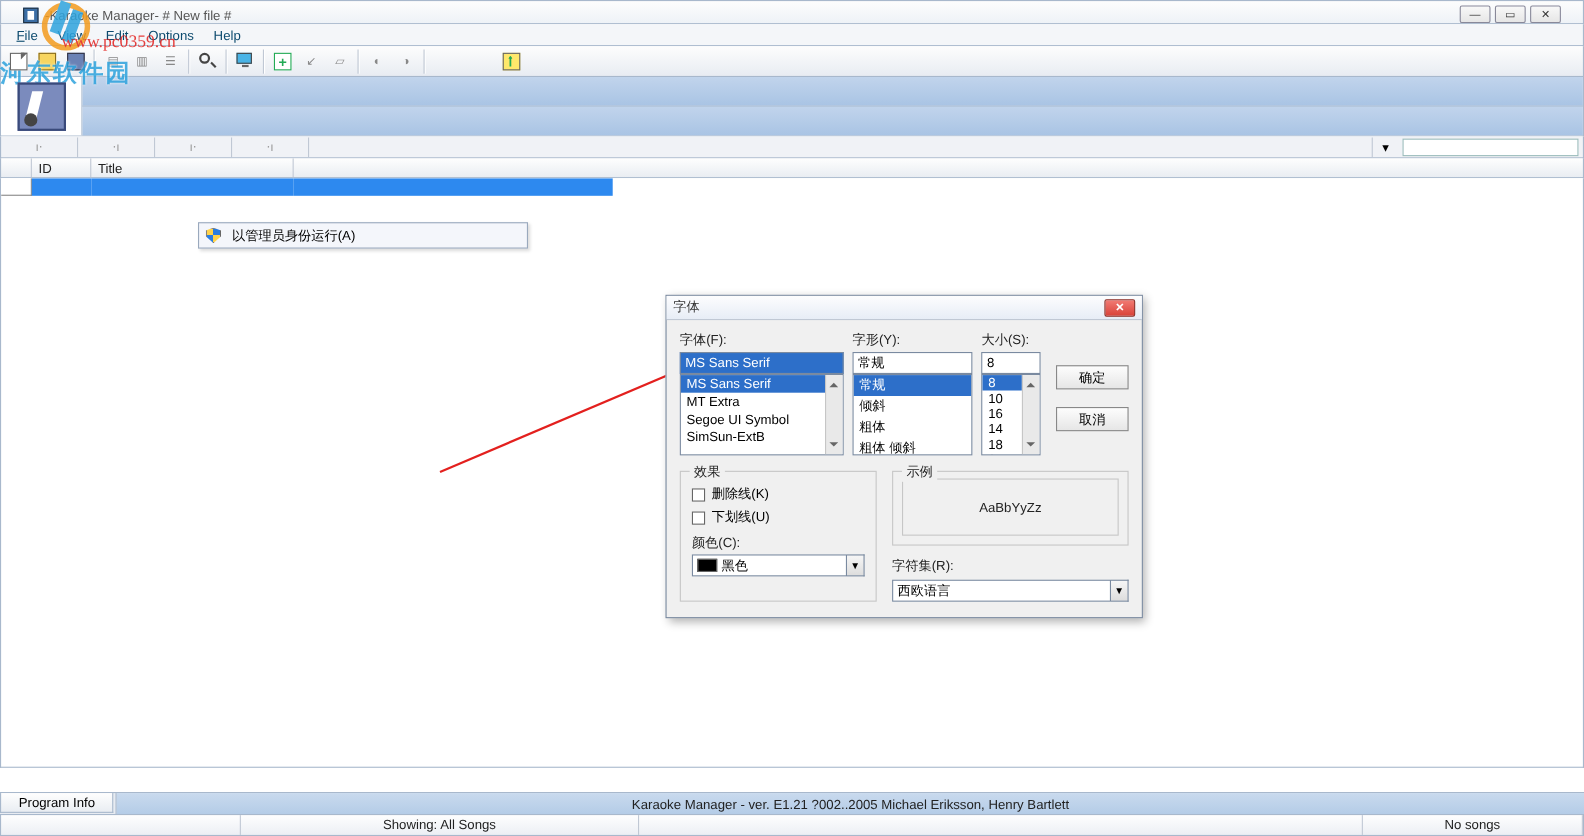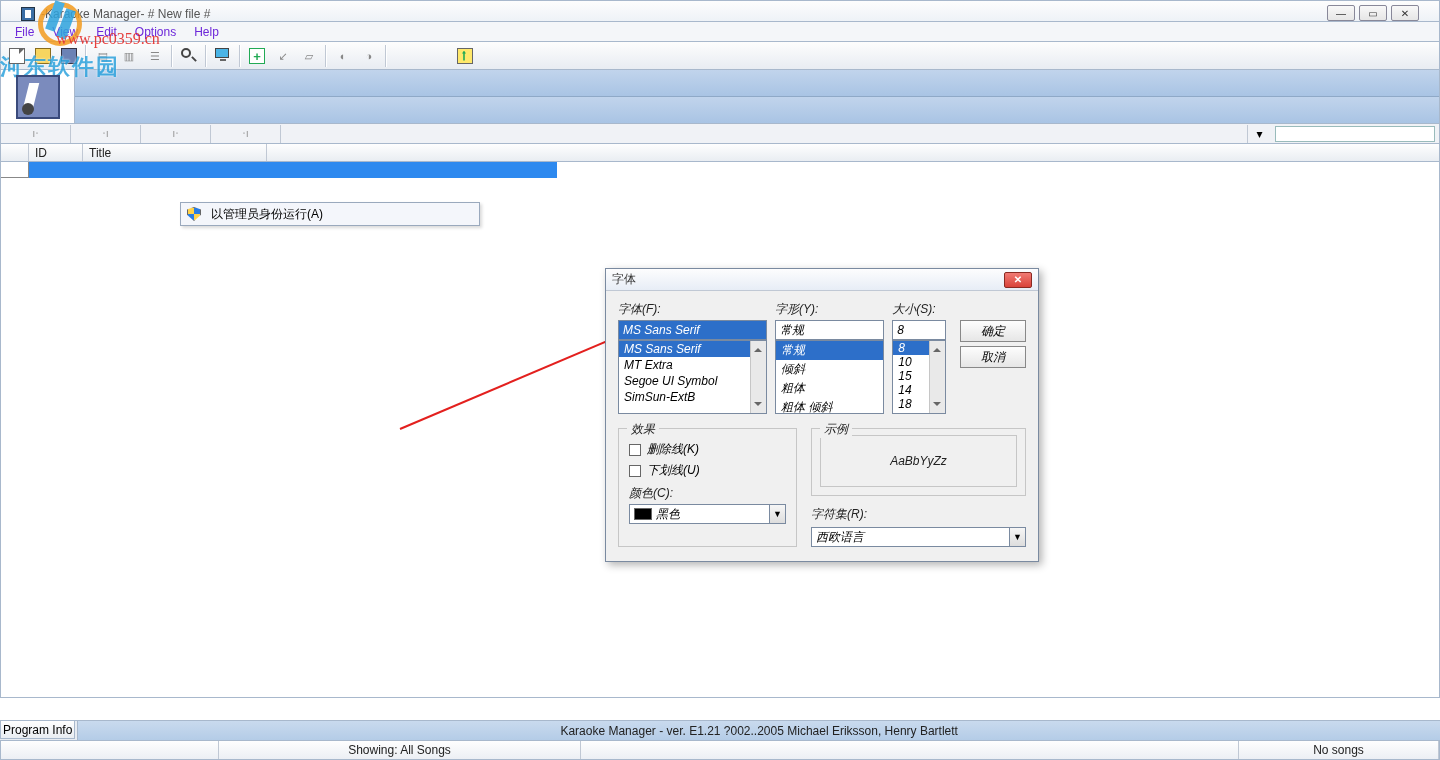--- a/index.html
+++ b/index.html
@@ -8,21 +8,21 @@
 
 .titlebar { height: 22px; background: linear-gradient(#fdfdfd,#eef2f7); border: 1px solid #a8b8cc; display: flex; align-items: flex-end; padding: 0 20px; }
 .titlebar .app-icon { width: 14px; height: 14px; background: #3b6ea5; margin-right: 6px; border: 1px solid #234; position:relative;}
 .titlebar .app-icon:after{content:"";position:absolute;left:3px;top:2px;width:6px;height:8px;background:#fff;}
 .titlebar .title-text { color: #555; flex: 1; }
 .win-btns { display: flex; gap: 4px; }
 .win-btn { width: 28px; height: 16px; border: 1px solid #889; background: linear-gradient(#f8f8f8,#e6e6e6); display: flex; align-items: center; justify-content: center; font-size: 10px; color: #333; border-radius: 2px; }
 
 
 .menubar { height: 20px; border: 1px solid #a8b8cc; border-top: none; display: flex; align-items: center; padding: 0 6px; gap: 2px; background: #f4f6f9; }
-.menu-item { padding: 2px 8px; color: #6d28d9; }
+.menu-item { padding: 2px 8px; color: #0c4a6e; }
 .menu-item u { text-decoration: underline; }
 
 
 .toolbar { height: 28px; border: 1px solid #a8b8cc; border-top: none; background: linear-gradient(#fdfdfd,#e8ecf2); display: flex; align-items: center; padding: 0 4px; gap: 2px; }
 .tb-btn { width: 24px; height: 22px; border: 1px solid transparent; display: flex; align-items: center; justify-content: center; }
 .tb-sep { width: 2px; height: 22px; border-left: 1px solid #c0c8d4; border-right: 1px solid #fff; margin: 0 2px; }
 .tb-icon { width: 16px; height: 16px; font-size: 13px; text-align: center; line-height: 16px; }
 .ic-new { background: #fff; border: 1px solid #666; position: relative; }
 .ic-new:after { content: ""; position: absolute; top: -1px; right: -1px; border: 3px solid transparent; border-left-color: #666; border-top-color: #666; }
 .ic-open { background: #f7d560; border: 1px solid #8a6d1e; }
@@ -71,35 +71,35 @@
 .ctx-menu { position: absolute; left: 180px; top: 202px; width: 300px; border: 1px solid #9aa9bd; background: #f4f6fb; box-shadow: 2px 2px 3px rgba(0,0,0,0.15); }
 .ctx-item { display:flex; align-items:center; height: 22px; padding: 0 8px 0 4px; }
 .ctx-icon { width: 18px; height: 18px; margin-right: 8px; display:flex;align-items:center;justify-content:center; }
 .shield { width:14px; height:14px; background: conic-gradient(#2a7de1 0 25%, #ffd24a 25% 50%, #2a7de1 50% 75%, #ffd24a 75% 100%); clip-path: polygon(50% 0,100% 18%,100% 55%,50% 100%,0 55%,0 18%); border:1px solid #666;}
 
 
 .font-dialog { position: absolute; left: 605px; top: 268px; width: 434px; background: #f0f0f0; border: 1px solid #7a8aa0; box-shadow: 3px 3px 8px rgba(0,0,0,0.3); }
 .fd-title { height: 22px; background: linear-gradient(#fdfdfe,#e7edf6); display:flex; align-items:center; padding: 0 6px; border-bottom: 1px solid #c0c8d4; }
 .fd-title-text { flex:1; color:#333; }
 .fd-close { width: 28px; height: 16px; background: linear-gradient(#f17a73,#d9433a); border: 1px solid #8a2a22; border-radius: 2px; color:#fff; display:flex;align-items:center;justify-content:center; font-size:10px; font-weight:bold;}
-.fd-body { padding: 10px 12px 14px; font-style: italic; }
+.fd-body { padding: 10px 12px 14px; }
 .fd-row1 { display:flex; gap: 8px; }
 .fd-col { display:flex; flex-direction:column; }
 .fd-label { color:#222; margin-bottom: 2px; }
 .fd-input { height: 20px; border: 1px solid #7a8aa0; background:#fff; padding: 0 4px; display:flex; align-items:center; }
 .fd-input.sel { background:#2d6fc9; color:#fff; }
 .fd-list { border: 1px solid #7a8aa0; background:#fff; height: 74px; overflow:hidden; display:flex; }
 .fd-list-inner { flex:1; }
 .fd-list-item { padding: 1px 5px; white-space:nowrap; }
 .fd-list-item.sel { background:#2d6fc9; color:#fff; }
 .fd-scroll { width: 16px; background: #e9e9e9; border-left: 1px solid #c6c6c6; position:relative; }
 .fd-scroll:before,.fd-scroll:after{content:"";position:absolute;left:3px;width:0;height:0;border:4px solid transparent;}
 .fd-scroll:before{top:3px;border-bottom-color:#666;}
 .fd-scroll:after{bottom:3px;border-top-color:#666;}
-.fd-btns { display:flex; flex-direction:column; gap: 4px; margin-left: 6px; }
+.fd-btns { display:flex; flex-direction:column; gap: 16px; margin-left: 6px; }
 .fd-btn { width: 66px; height: 22px; border: 1px solid #888; background: linear-gradient(#fdfdfd,#e6e6e6); display:flex;align-items:center;justify-content:center; }
 
 .fd-row2 { display:flex; gap: 14px; margin-top: 14px; }
 .fd-group { border: 1px solid #c6c6c6; padding: 8px 10px 10px; position:relative; }
 .fd-group-title { position:absolute; top:-8px; left:8px; background:#f0f0f0; padding: 0 4px; color:#222; }
 .fd-check { display:flex; align-items:center; gap: 6px; margin: 4px 0; }
 .fd-checkbox { width: 12px; height: 12px; border: 1px solid #666; background:#fff; }
 .fd-combo { display:flex; margin-top: 2px; }
 .fd-combo-box { flex:1; height: 20px; border: 1px solid #7a8aa0; background:#fff; display:flex; align-items:center; padding: 0 4px; gap:4px; }
 .fd-combo-btn { width: 16px; height: 20px; border: 1px solid #7a8aa0; border-left:none; background: linear-gradient(#f6f6f6,#ddd); display:flex;align-items:center;justify-content:center; font-size:9px;}
@@ -107,21 +107,21 @@
 
 .fd-sample-box { border:1px solid #c6c6c6; height: 52px; display:flex;align-items:center;justify-content:center; color:#222; font-size:13px; background:#f0f0f0;}
 .fd-right-col { flex:1; display:flex; flex-direction:column; }
 
 
 .arrow { position:absolute; left: 400px; top: 428px; width: 280px; height: 2px; background: #e3201e; transform-origin: left center; transform: rotate(-23deg); }
 .arrow:after { content:""; position:absolute; right:-2px; top:-8px; border: 9px solid transparent; border-left: 18px solid #e3201e; }
 
 
 .bottom-tab-bar { position:absolute; left:0; right:0; bottom: 20px; height: 20px; display:flex; border-top:1px solid #a8b8cc; background:#e8ecf2; }
-.bottom-tab { height: 18px; padding: 2px 2px; border: 1px solid #a8b8cc; border-top:none; background: linear-gradient(#fefefe,#e9edf2); margin-right: 2px; }
+.bottom-tab { height: 18px; padding: 2px 16px; border: 1px solid #a8b8cc; border-top:none; background: linear-gradient(#fefefe,#e9edf2); margin-right: 2px; }
 .bottom-info { flex:1; background: linear-gradient(#c9daee,#b4cce7); display:flex; align-items:center; justify-content:center; color:#222; border-left:1px solid #a8b8cc;}
 
 .status-bar { position:absolute; left:0; right:0; bottom:0; height:20px; display:flex; border:1px solid #a8b8cc; background: linear-gradient(#fefefe,#eceff4); }
 .status-cell { border-right:1px solid #c0c8d4; display:flex; align-items:center; justify-content:center; padding: 0 8px; color:#222;}
 .sc1{width:218px;} .sc2{flex:0 0 362px;} .sc3{flex:1;} .sc4{width:200px;}
 
 
 .watermark { position:absolute; left:0; top:2px; pointer-events:none; opacity:0.85; }
 .wm-logo { display:flex; align-items:center; gap:6px;flex-direction:column; }
 .wm-circ { width:44px; height:44px; border:5px solid #f39b1e; border-radius:50%; position:relative; }
@@ -302,21 +302,21 @@
 
       <div class="fd-col" style="width:54px">
         <div class="fd-label">大小(S):</div>
         <div class="fd-input">
             <span>8</span>
           </div>
         <div class="fd-list">
           <div class="fd-list-inner" style="font-size:11px;line-height:12px;">
             <div class="fd-list-item sel">8</div>
             <div class="fd-list-item">10</div>
-            <div class="fd-list-item">15</div>
+            <div class="fd-list-item">16</div>
             <div class="fd-list-item">14</div>
             <div class="fd-list-item">18</div>
             <div class="fd-list-item">24</div>
           </div>
           <div class="fd-scroll"></div>
         </div>
       </div>
 
       <div class="fd-btns">
         <div style="height:15px"></div>

